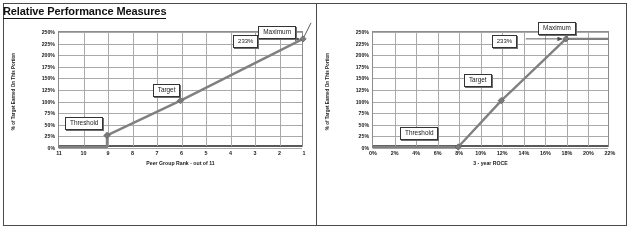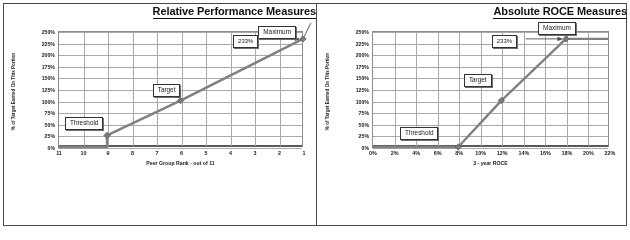--- a/index.html
+++ b/index.html
@@ -33,21 +33,21 @@
     top: 3px;
     height: 223px;
   }
   .panel-left  { left: 3px;   width: 313px; }
   .panel-right { left: 317px; width: 310px; }
 
   .chart-title {
     position: absolute;
     top: 2px;
     width: 100%;
-    text-align: right;
+    text-align: left;
     font-size: 11px;
     font-weight: bold;
     color: #111111;
     letter-spacing: -0.1px;
   }
   .chart-title span {
     border-bottom: 1.5px solid #111111;
     padding-bottom: 1px;
   }
 
@@ -220,23 +220,20 @@
 
       <div class="callout" id="co-l-threshold" style="left: 7px; top: 85.8px;">Threshold</div>
       <div class="callout" id="co-l-target" style="left: 94.7px; top: 53.248px;">Target</div>
       <div class="callout" id="co-l-maximum" style="left: 200.3px; top: -5.32px;">Maximum</div>
       <div class="callout small" id="co-l-value" style="left: 175.1px; top: 4.208px;">233%</div>
     </div>
   </div>
 
   <div class="panel panel-right">
 
-    <div class="chart-title">
-      <span>Absolute ROCE Measures</span>
-    </div>
 
     <div class="plot-wrap plot-right">
       <div class="plot" id="plot-right">
         <div class="axis-baseline"></div>
       <div class="gridline-h" style="top: 116px;"></div>
           <div class="ytick" style="top: 116px;">0%</div>
           <div class="gridline-h" style="top: 104px;"></div>
           <div class="ytick" style="top: 104.4px;">25%</div>
           <div class="gridline-h" style="top: 93px;"></div>
           <div class="ytick" style="top: 92.8px;">50%</div>

